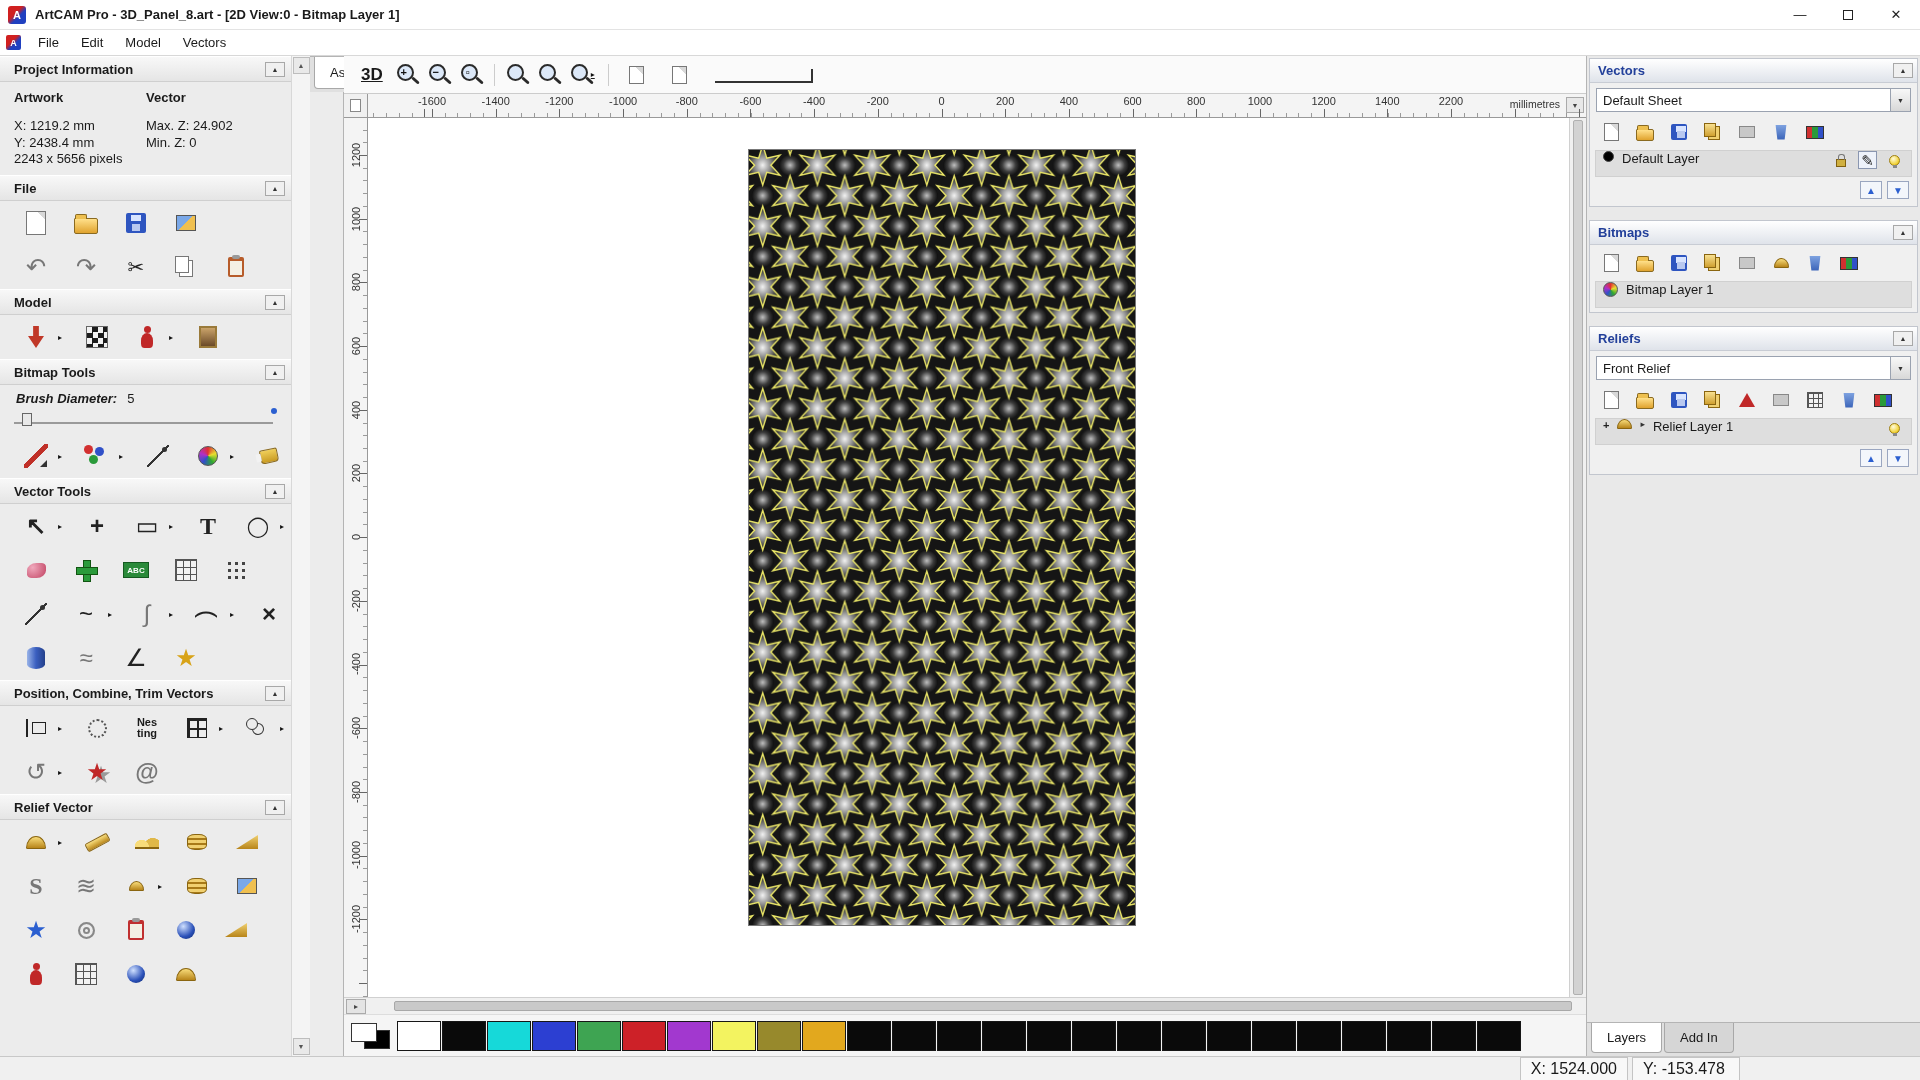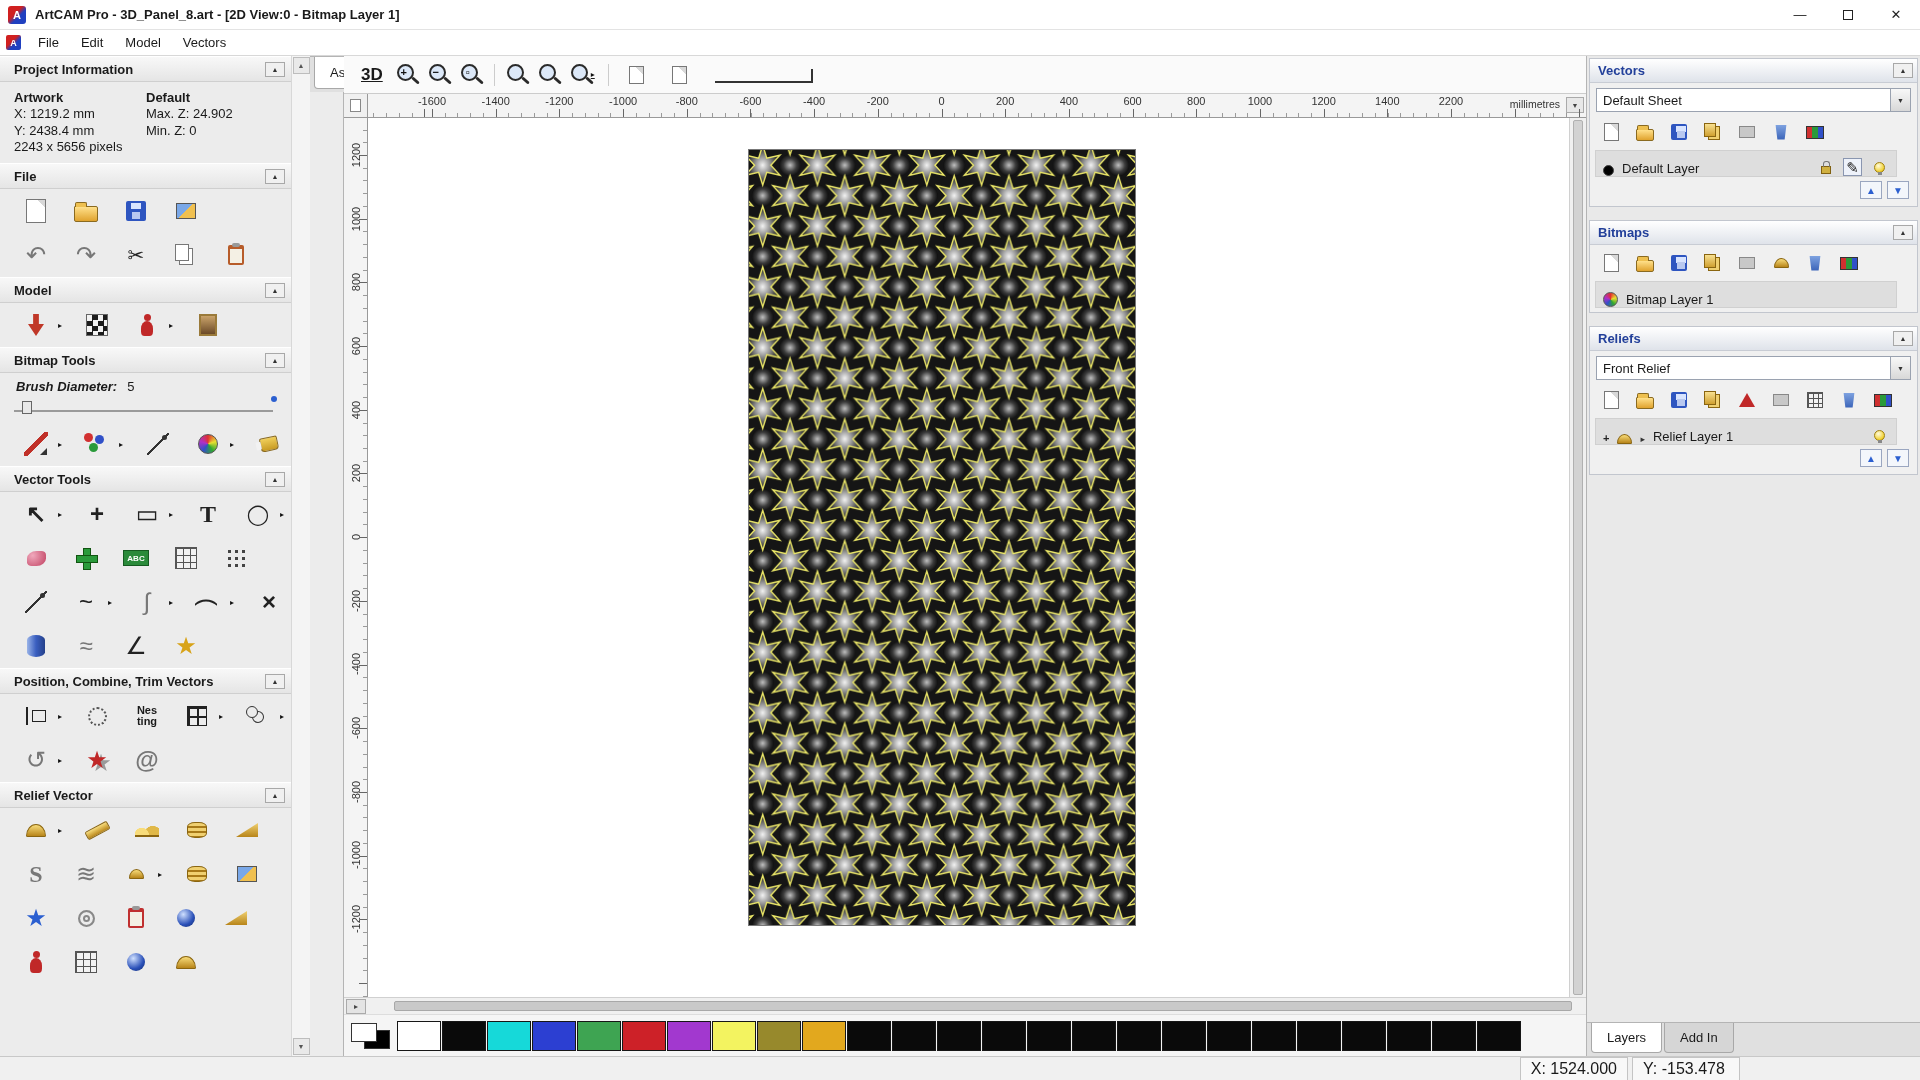--- a/index.html
+++ b/index.html
@@ -36,21 +36,21 @@
                 display:flex; align-items:center; justify-content:center; }
   .sec-head { height:26px; display:flex; align-items:center; justify-content:space-between; padding:0 6px 0 14px;
               font-weight:bold; font-size:13px; background:linear-gradient(#f8f8f8,#e5e5e5);
               border-top:1px solid #fff; border-bottom:1px solid #cfcfcf; }
   .collapse-btn { width:20px; height:15px; flex:none; background:#f0f0f0; border:1px solid #a8a8a8; color:#333; font-size:7px;
                   display:flex; align-items:center; justify-content:center; }
   .collapse-btn::before { content:"▲"; }
   .info { padding:8px 4px 8px 14px; font-size:13px; line-height:1.25; }
   .info-cols { display:flex; }
   .info-col1 { width:132px; flex:none; }
-  .info b { display:block; margin-bottom:0; }
+  .info b { display:block; margin-bottom:12px; }
   .icon-row { display:flex; align-items:center; gap:14px; padding:5px 4px 5px 18px; }
   .tool { width:36px; height:34px; display:flex; align-items:center; justify-content:center; position:relative; flex:none; }
   .dd { width:7px; flex:none; margin-left:-10px; color:#111; font-size:8px; }
   .dd::before { content:"▸"; }
   .gl { font-size:20px; line-height:1; font-style:normal; color:#222; }
   .big { font-size:24px; } .sm-gl { font-size:15px; }
   .red { color:#c02828; } .gray { color:#777; } .gold { color:#d8a318; } .blue { color:#2b5fd0; }
   .serif { font-family:"Liberation Serif", serif; font-weight:bold; }
   .rot90 { display:inline-block; transform:rotate(90deg); }
   .weld { text-shadow:4px 3px 0 #9a9a9a; }
@@ -197,21 +197,21 @@
   .rp-content { flex:1; overflow:hidden; padding:2px 2px 0 2px; }
   .rp-sec { border:1px solid #c2c6ce; background:#f0f0f0; margin-bottom:13px; }
   .rp-sec-head { height:24px; display:flex; align-items:center; justify-content:space-between; padding:0 4px 0 8px;
                  background:linear-gradient(#ffffff,#dfe3ea); border-bottom:1px solid #c8ccd4; font-weight:bold; color:#23409a; }
   .rp-combo { margin:5px 6px 2px 6px; height:24px; background:#fff; border:1px solid #9aa2b0; display:flex; align-items:center; }
   .rp-combo .val { flex:1; padding-left:6px; font-size:13px; }
   .combo-btn { width:20px; height:100%; flex:none; background:linear-gradient(#f8f8f8,#d8d8d8); border-left:1px solid #9aa2b0; font-size:7px; color:#333; display:flex; align-items:center; justify-content:center; }
   .combo-btn::before { content:"▼"; }
   .rp-toolbar { display:flex; align-items:center; gap:12px; padding:7px 10px 6px 10px; }
   .rp-tool { width:22px; height:22px; display:flex; align-items:center; justify-content:center; flex:none; }
-  .layer-row { height:27px; display:flex; align-items:flex-end; gap:8px; padding:0 7px; margin:1px 20px 4px 5px; background:#dedede; border:1px solid #d0d0d0; }
+  .layer-row { height:27px; display:flex; align-items:flex-start; gap:8px; padding:0 7px; margin:1px 5px 4px 5px; background:#dedede; border:1px solid #d0d0d0; }
   .layer-name { flex:1; font-size:13px; white-space:nowrap; overflow:hidden; }
   .mini-btn { width:19px; height:18px; display:flex; align-items:center; justify-content:center; flex:none; }
   .mini-btn.pressed { border:1px solid #8a96b0; background:#eef2fa; }
   .updown { display:flex; justify-content:flex-end; gap:5px; padding:0 8px 7px 0; }
   .ud-btn { width:22px; height:18px; border:1px solid #9aa6c0; background:#f3f6fb; color:#2b5fd0; font-size:10px; display:flex; align-items:center; justify-content:center; }
   .tinyplus { font-size:11px; font-weight:bold; color:#222; flex:none; }
   .tinyarrow { font-size:9px; color:#333; flex:none; }
   .rp-tabs { height:34px; flex:none; background:#e0e0e0; border-top:1px solid #b4b4b4; display:flex; align-items:stretch; padding-left:4px; }
 
   
@@ -252,21 +252,21 @@
           <span class="collapse-btn"></span>
         </div>
         <div class="info">
           <div class="info-cols">
             <div class="info-col1">
               <b>Artwork</b>
               <div>X: 1219.2 mm</div>
               <div>Y: 2438.4 mm</div>
             </div>
             <div>
-              <b>Default</b>
+              <b>Vector</b>
               <div>Max. Z: 24.902</div>
               <div>Min. Z: 0</div>
             </div>
           </div>
           <div>2243 x 5656 pixels</div>
         </div>
 
         <div class="sec-head">
           <span>File</span>
           <span class="collapse-btn"></span>

